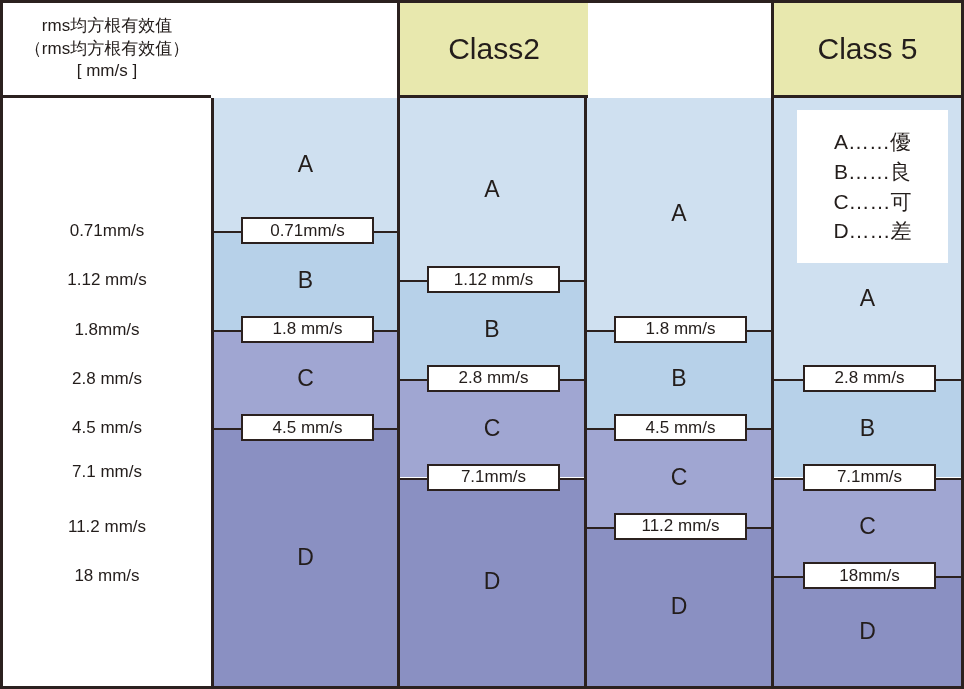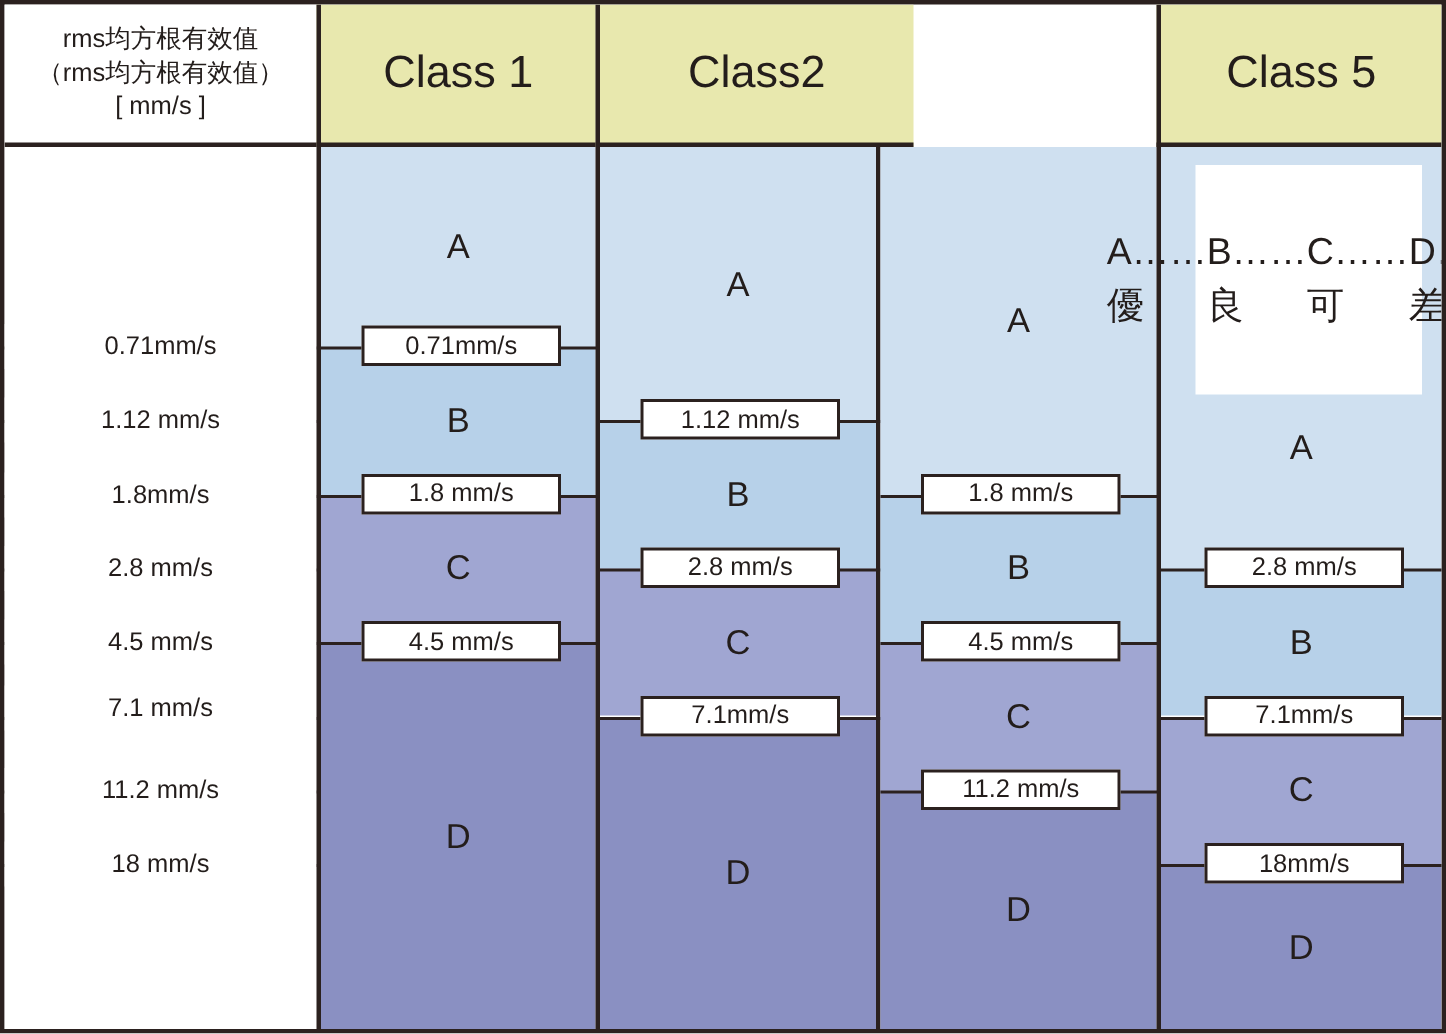--- a/index.html
+++ b/index.html
@@ -86,39 +86,38 @@
     display:flex;align-items:center;justify-content:center;
     font-size:17px;color:#231d1b;
     white-space:nowrap;
     z-index:6;
   }
 
   
   .legend{
     position:absolute;
     background:#ffffff;
-    display:flex;flex-direction:row;
+    display:flex;flex-direction:column;
     align-items:center;justify-content:center;
-    font-size:25px;color:#231d1b;line-height:1.42;
+    font-size:21px;color:#231d1b;line-height:1.42;
     z-index:7;
   }
 </style>
 </head>
 <body>
 
 <div id="chart">
 
   <div class="hdr axis">
     <div>rms均方根有效值</div>
     <div>（rms均方根有效值）</div>
     <div>[ mm/s ]</div>
   </div>
 
-  <div class="hdr cls" id="h0" style="left: 208px; width: 186px;">Class 1</div>
-  <div class="hdr cls" id="h1" style="left: 394px; width: 212px;">Class2</div>
+  <div class="hdr cls" id="h1" style="left: 394px; width: 191px;">Class2</div>
   <div class="hdr cls" id="h3" style="left: 768px; width: 190px;">Class 5</div>
 
   <div class="body">
 
     <div class="axiscol" id="axiscol">
         <div class="tickrow" style="top: 133px;"></div>
         <div class="ticklabel" style="top: 118px;"><span>0.71mm/s</span></div>
         <div class="tickrow" style="top: 182.3px;"></div>
         <div class="ticklabel" style="top: 167.3px;"><span>1.12 mm/s</span></div>
         <div class="tickrow" style="top: 231.6px;"></div>

